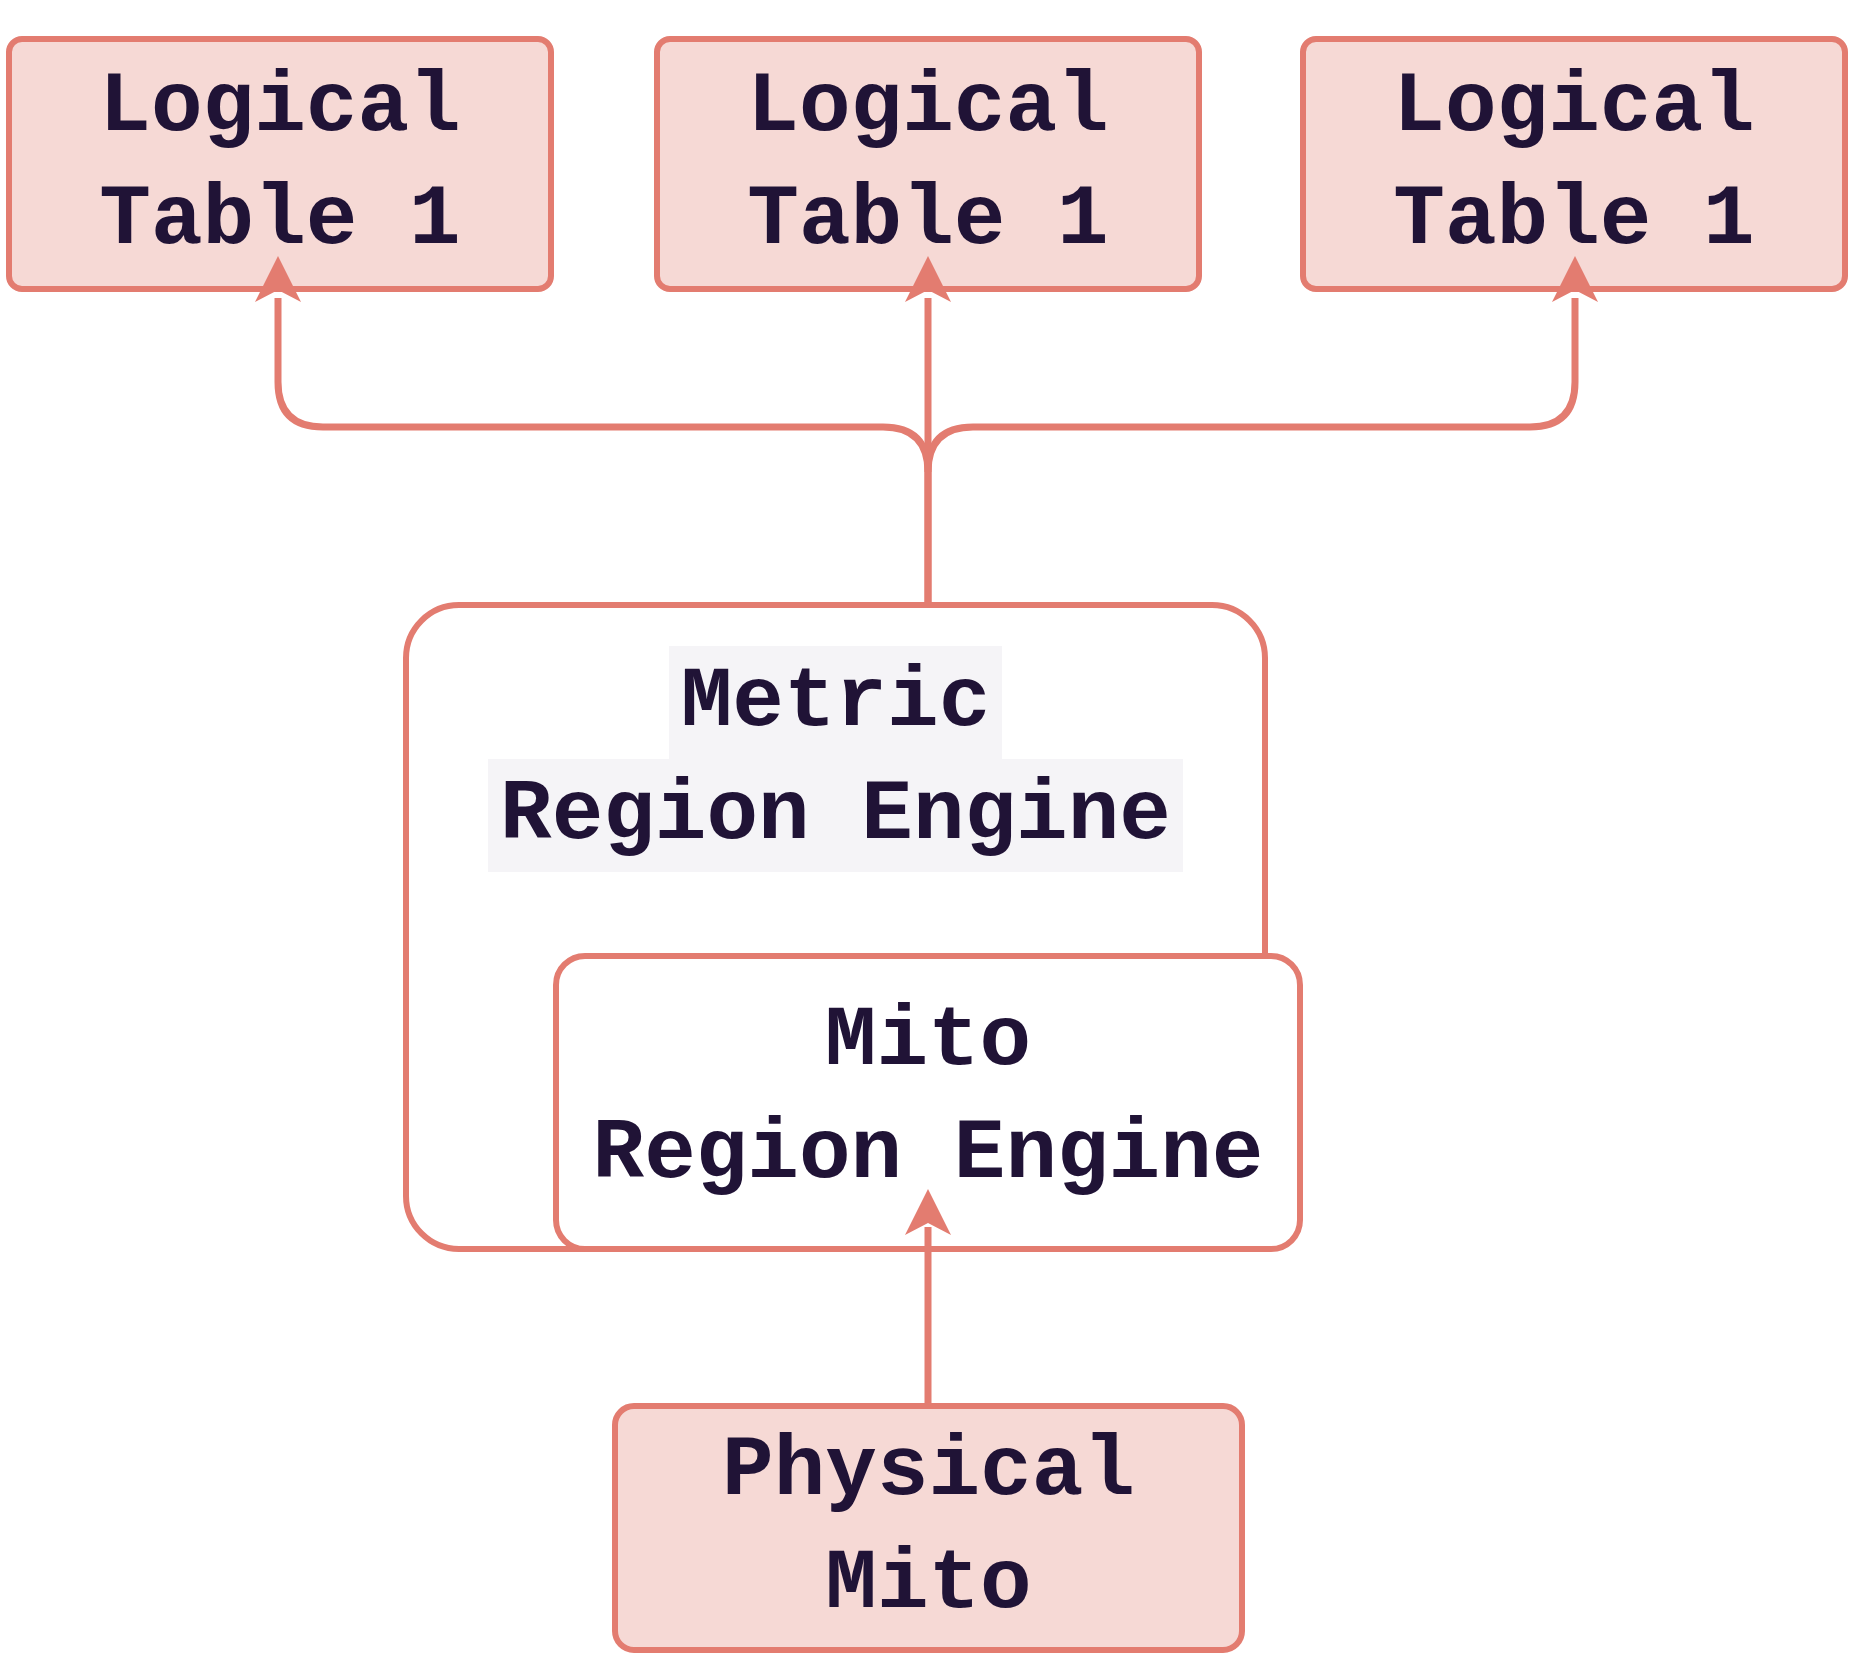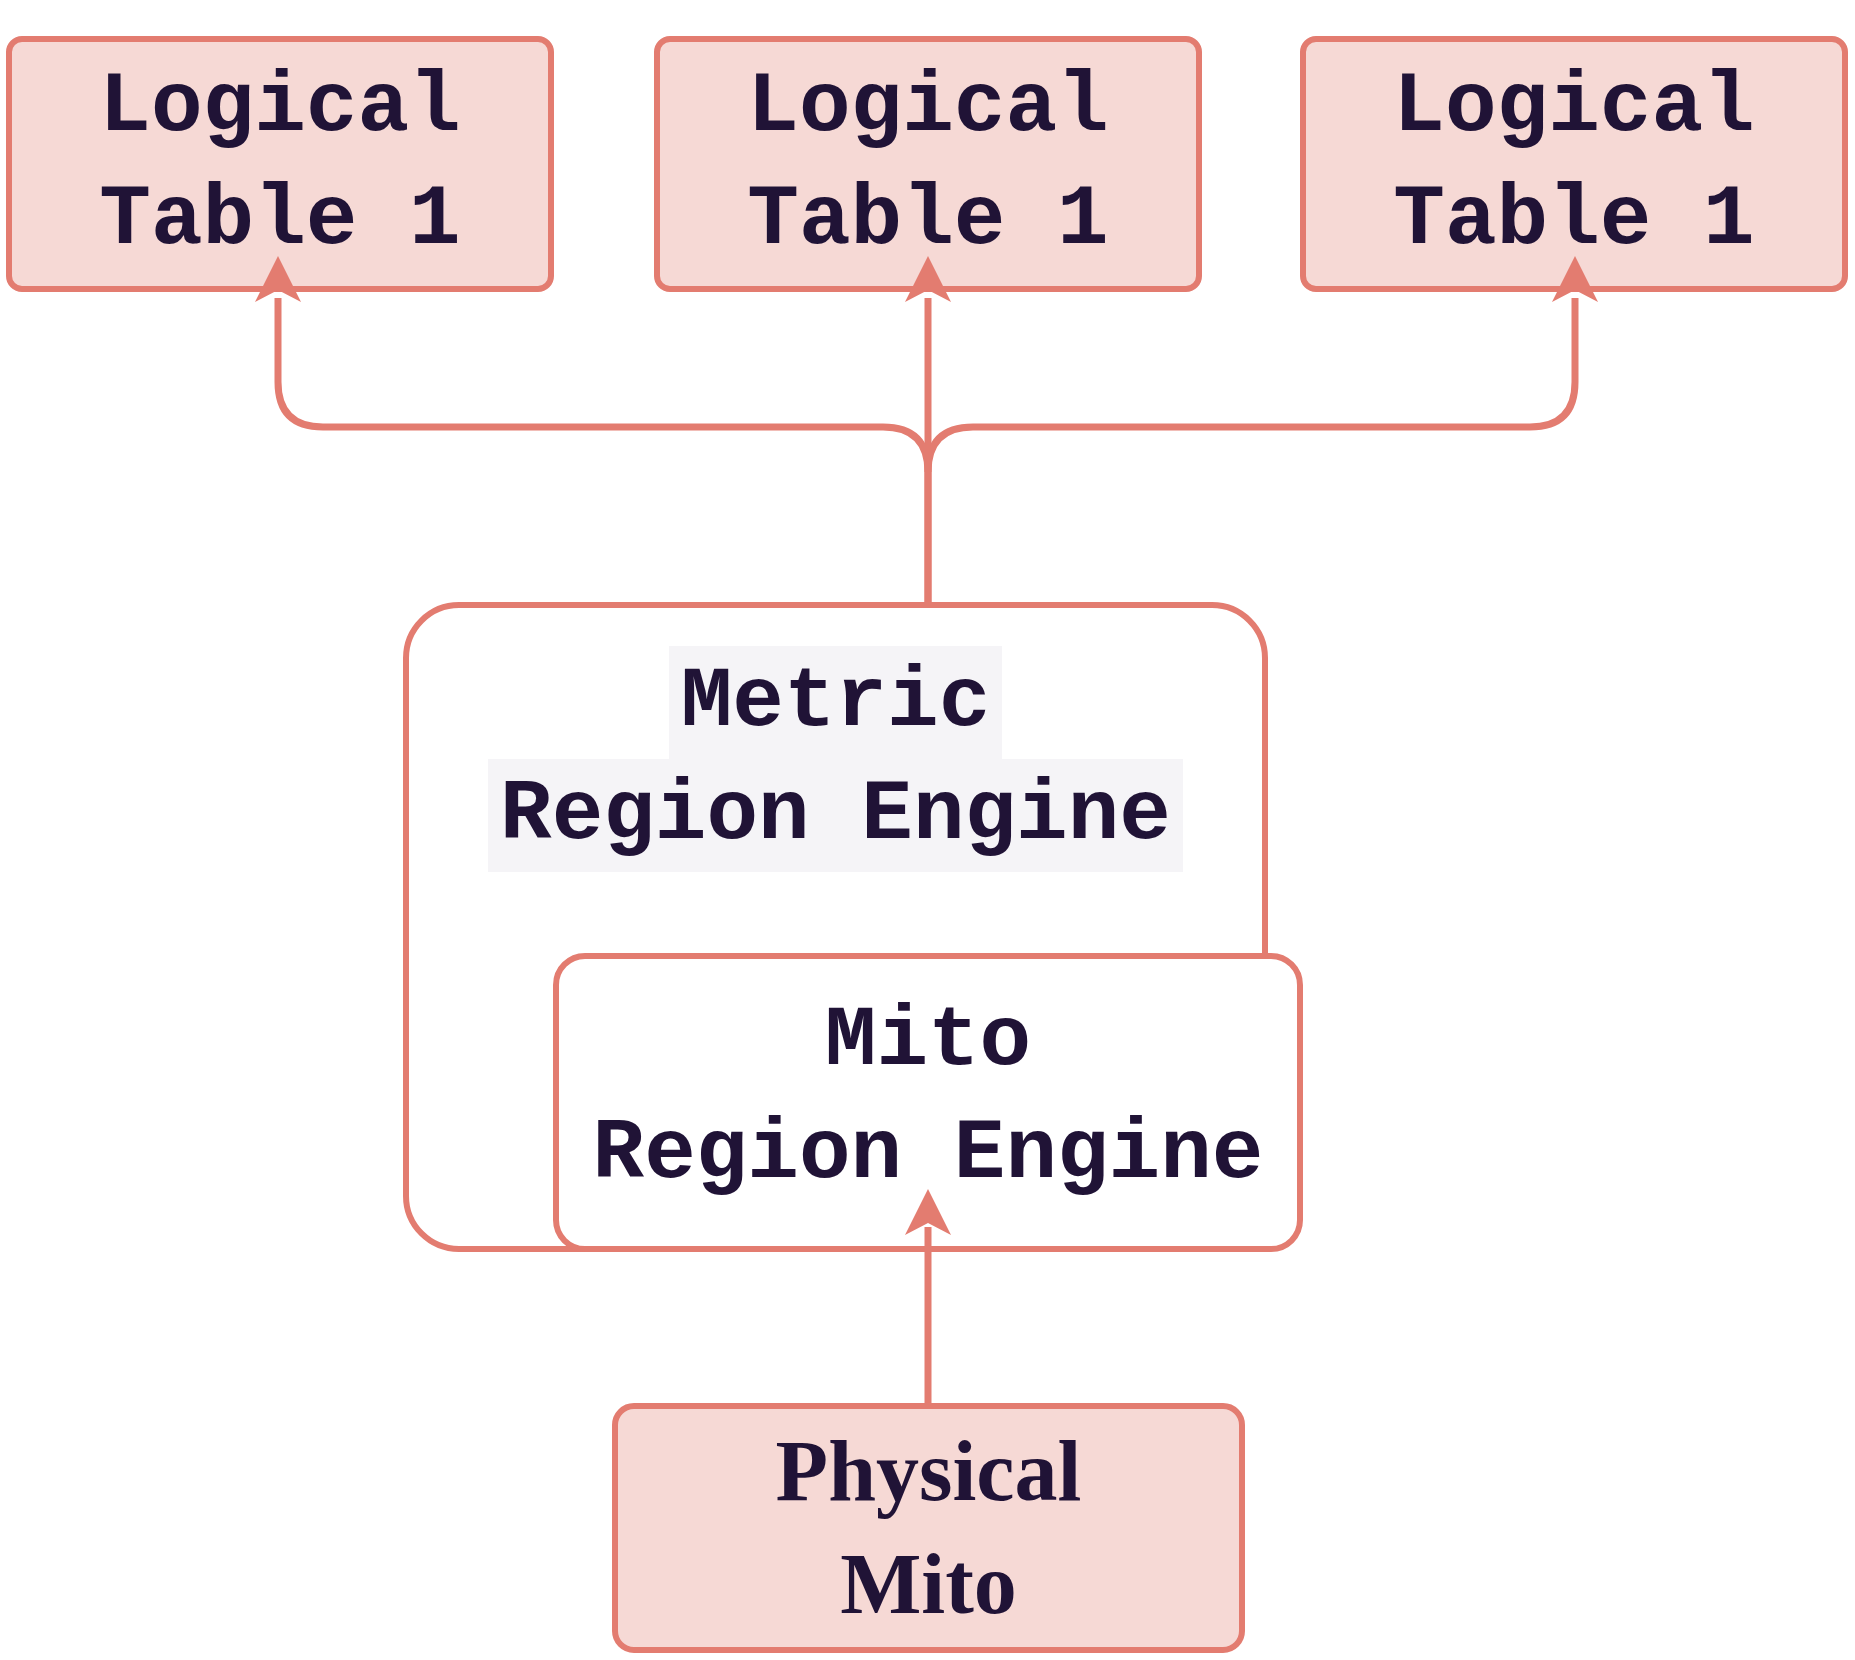--- a/index.html
+++ b/index.html
@@ -36,21 +36,21 @@
     white-space:pre;
   }
   .node.pink{background:var(--node-fill-pink);}
   .node.white{background:var(--node-fill-white);}
   .top-box{top:6px;width:548px;height:256px;border-radius:16px;justify-content:center;margin-top:30px;}
   .top-box-left{left:6px;}
   .top-box-center{left:654px;}
   .top-box-right{left:1300px;}
   .metric-box{left:403px;top:602px;width:865px;height:650px;border-radius:56px;padding-top:38px;}
   .mito-box{left:553px;top:953px;width:750px;height:299px;border-radius:32px;padding-top:26px;}
-  .physical-box{left:612px;top:1403px;width:633px;height:250px;border-radius:22px;justify-content:center;font-family:Liberation Serif, serif;}
+  .physical-box{left:612px;top:1403px;width:633px;height:250px;border-radius:22px;justify-content:center;}
   .hl{display:inline-block;background:var(--text-highlight);padding:0 12px;}
 </style>
 </head>
 <body>
 
 <div class="canvas">
 
   <div class="node pink top-box top-box-left">
     <span class="line">Logical</span>
     <span class="line">Table 1</span>

